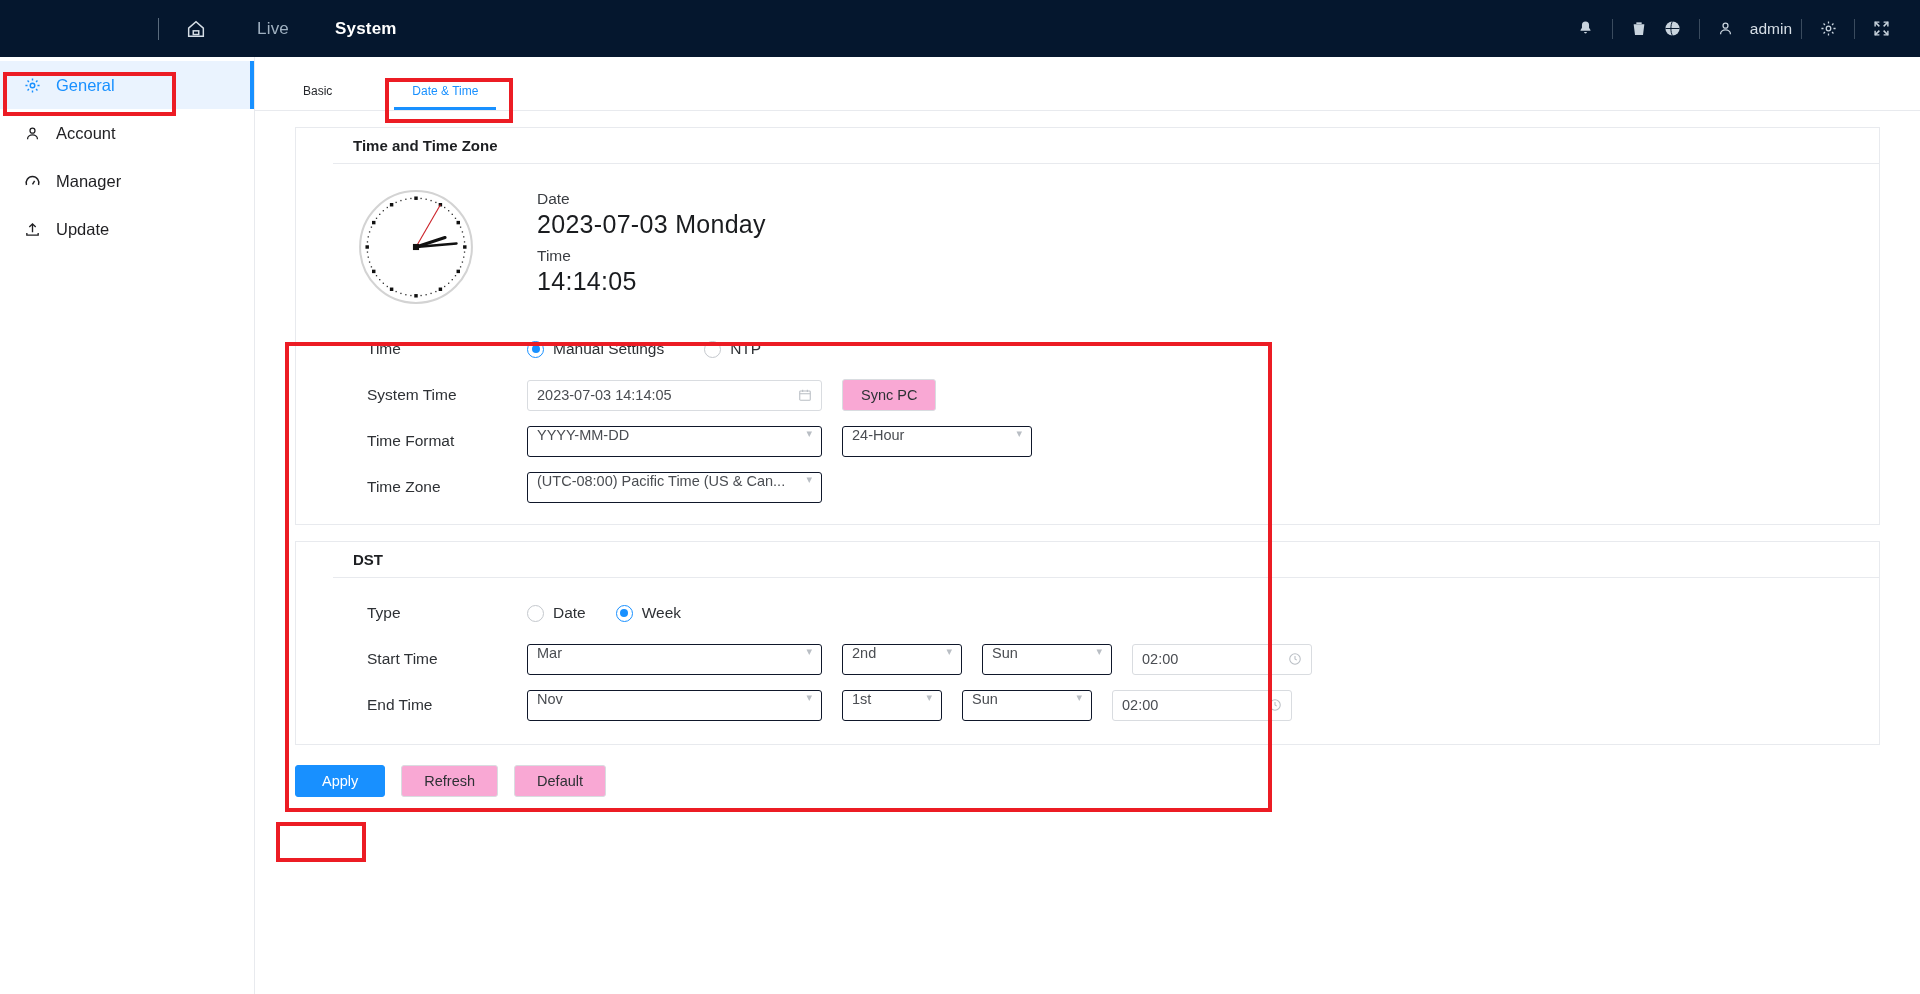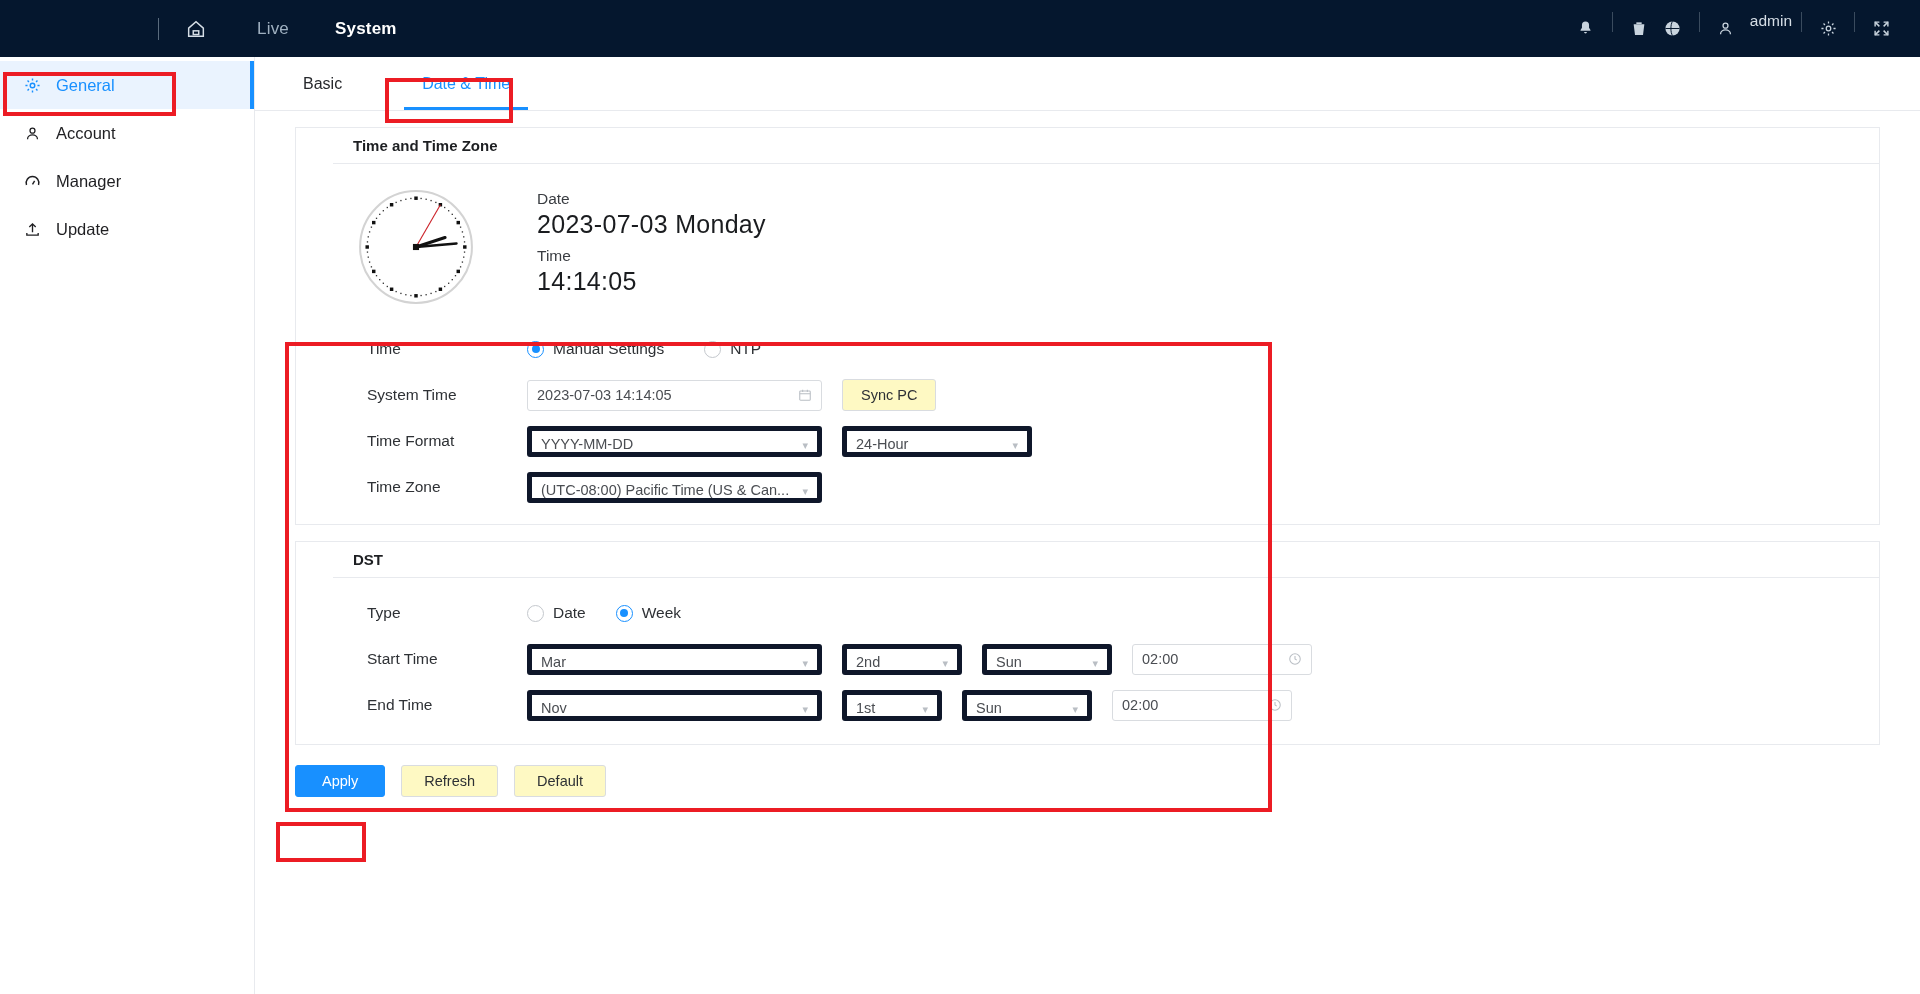--- a/index.html
+++ b/index.html
@@ -24,21 +24,21 @@
     margin-left: 22px; width: 30px; height: 30px;
     display: flex; align-items: center; justify-content: center;
     cursor: pointer;
   }
   .nav-item {
     color: #9fb0c0; font-size: 17px; margin-left: 46px;
     cursor: pointer; letter-spacing: .2px;
   }
   .nav-item.active { color: #ffffff; font-weight: 700; }
   .hdr-right {
-    margin-left: auto; display: flex; 
+    margin-left: auto; display: flex; align-items: center;
     padding-right: 22px; gap: 0px;
   }
   .hdr-ic {
     width: 34px; height: 34px; display: flex; align-items: center;
     justify-content: center; cursor: pointer; color: #c9d4de;
   }
   .vline { width: 1px; height: 20px; background: #3a4b5e; margin: 0 9px; }
   .admin-name { color: #d6dee6; font-size: 15.5px; margin-left: 7px; cursor: pointer; }
 
   
@@ -70,22 +70,22 @@
   .content-card {
     position: absolute; top: 0; left: 0;
     width: 1665px; height: 937px;
     background: #ffffff;
   }
   .tabbar {
     height: 54px; border-bottom: 1px solid #e8eaee;
     display: flex; align-items: flex-end; padding-left: 30px;
   }
   .tab {
-    height: 53px; line-height: 53px; padding: 0 18px;
-    font-size: 16px; color: #26282c; cursor: pointer;
+    height: 53px; line-height: 53px; padding: 8px 18px;
+    font-size: 12px; color: #26282c; cursor: pointer;
     margin-right: 44px; position: relative;
   }
   .tab.active { color: #1890ff; }
   .tab.active::after {
     content: ""; position: absolute; bottom: 0; left: 0;
     width: 100%; height: 3px; background: #1890ff;
   }
 
   .panel {
     margin: 16px 40px 0 40px;
@@ -123,30 +123,30 @@
   .input {
     height: 31px; border: 1px solid #d9dce0; border-radius: 3px;
     background: #fff; display: flex; align-items: center;
     padding: 0 9px; font-size: 14.5px; color: #4a4d52;
     position: relative; cursor: text;
   }
   .input .val { flex: 1; }
   .input .suffix { color: #b9bec4; display: flex; align-items: center; }
 
   .select {
-    height: 31px; border: 5px solid #0f172a; border-radius: 3px;
-    background: #fff; display: flex; align-items: flex-end;
+    height: 31px; border: 1px solid #0f172a; border-radius: 3px;
+    background: #fff; display: flex; align-items: flex-start;
     padding: 0 9px; font-size: 14.5px; color: #4a4d52; cursor: pointer;
   }
   .select .val { flex: 1; }
   .select .caret { color: #b9bec4; font-size: 11px; }
 
   .btn {
     height: 32px; padding: 0 18px; border: 1px solid #d9dce0;
-    border-radius: 3px; background: #fef9c3; font-size: 14.5px;
+    border-radius: 3px; background: #f9a8d4; font-size: 14.5px;
     color: #2e3135; display: flex; align-items: center;
     justify-content: center; cursor: pointer;
     font-family: "Liberation Sans", sans-serif;
   }
   .btn.primary { background: #1890ff; border-color: #1890ff; color: #fff; }
 
   .toggle {
     width: 44px; height: 22px; border-radius: 11px; background: #1890ff;
     position: relative; cursor: pointer;
   }

